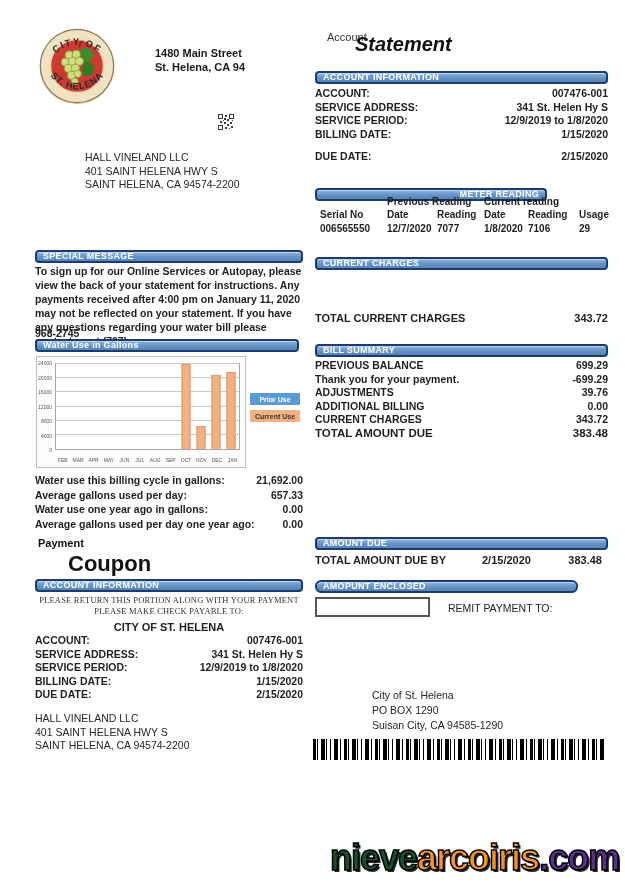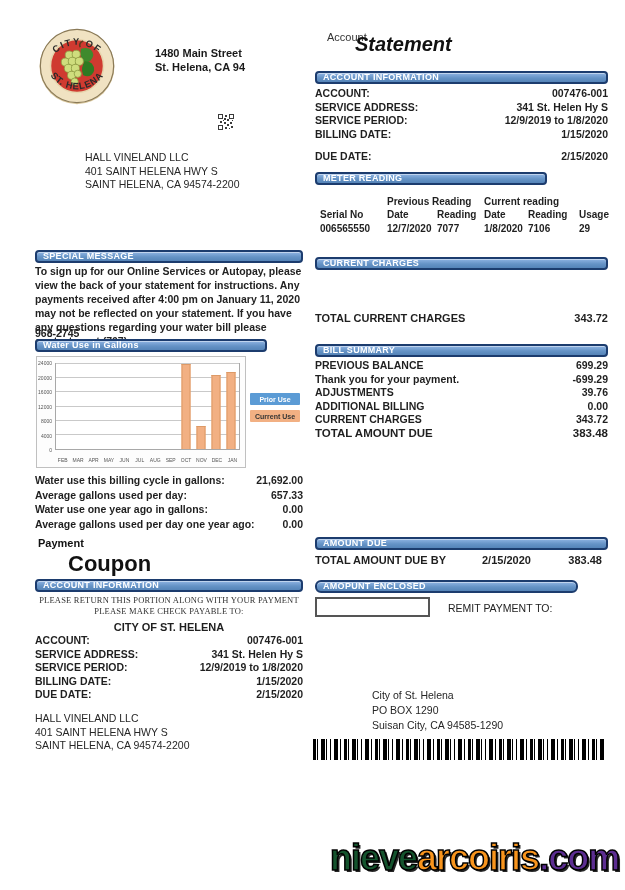--- a/index.html
+++ b/index.html
@@ -169,21 +169,21 @@
     <div class="kv-row">
       <span>BILLING DATE:</span>
       <span class="v">1/15/2020</span>
     </div>
   </div>
   <div class="abs kv-row" style="left:315px; top:150px; width:293px;">
     <span>DUE DATE:</span>
     <span class="v">2/15/2020</span>
   </div>
 
-  <div class="abs bar-header" style="left:315px; top:172px; width:232px;">
+  <div class="abs bar-header" style="left:315px; top:188px; width:232px;justify-content:flex-end;">
     <span>METER READING</span>
   </div>
   <div class="abs meter-group" style="left:320px; top:196px; width:288px;">
     <span></span>
     <span>Previous Reading</span>
     <span>Current reading</span>
   </div>
   <div class="abs meter-grid" style="left:320px; top:209px; width:288px;">
     <span>Serial No</span>
     <span>Date</span>
@@ -200,21 +200,21 @@
     <span>7106</span>
     <span>29</span>
   </div>
 
   <div class="abs bar-header" style="left:35px; top:250px; width:268px;">
     <span>SPECIAL MESSAGE</span>
   </div>
   <div class="abs special-body" style="left:35px; top:264px; width:270px;">To sign up for our Online Services or Autopay, please view the back of your statement for instructions. Any payments received after 4:00 pm on January 11, 2020 may not be reflected on your statement. If you have any questions regarding your water bill please contact us at (707)</div>
   <div class="abs special-body" style="left:35px; top:326px;">968-2745</div>
 
-  <div class="abs bar-header" style="left:35px; top:339px; width:232px;">
+  <div class="abs bar-header" style="left:35px; top:339px; width:264px;">
     <span>Water Use in Gallons</span>
   </div>
 
   <div class="abs chart-box" style="left:36px; top:356px; width:210px; height:112px;">
     <div class="chart-plot">
         <div class="gridline" style="bottom: 16.6667%;"></div>
         <div class="gridline" style="bottom: 33.3333%;"></div>
         <div class="gridline" style="bottom: 50%;"></div>
         <div class="gridline" style="bottom: 66.6667%;"></div>
         <div class="gridline" style="bottom: 83.3333%;"></div>

